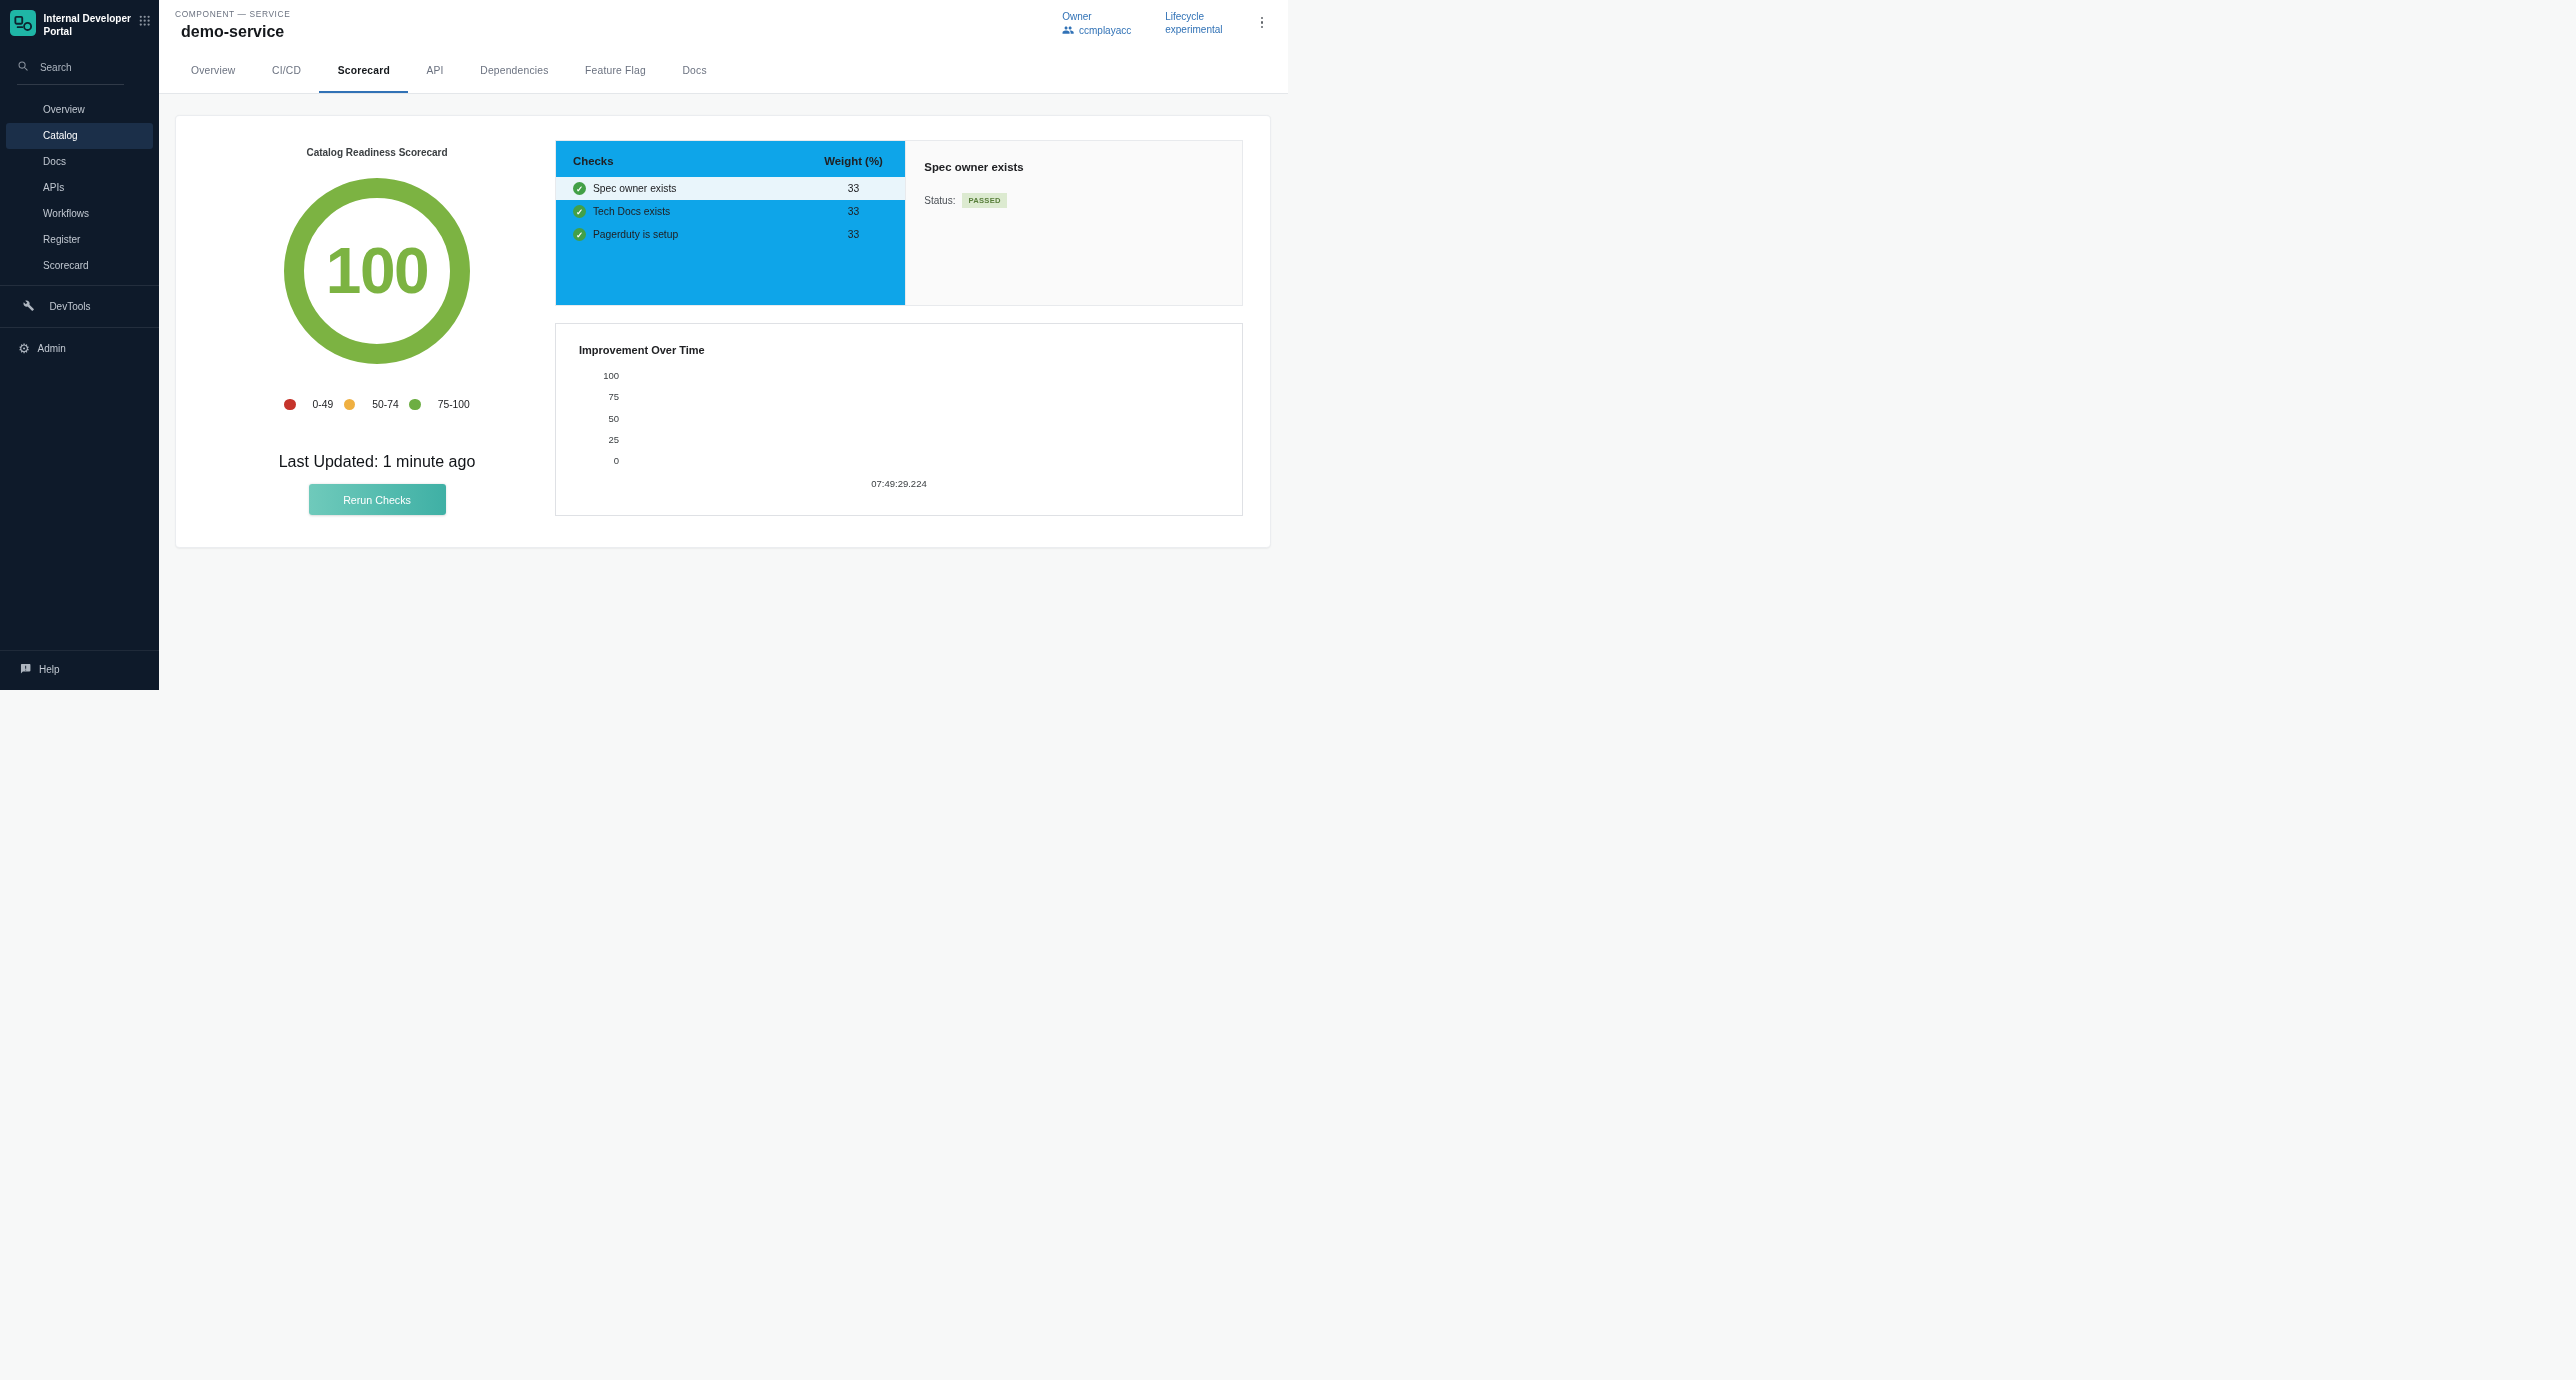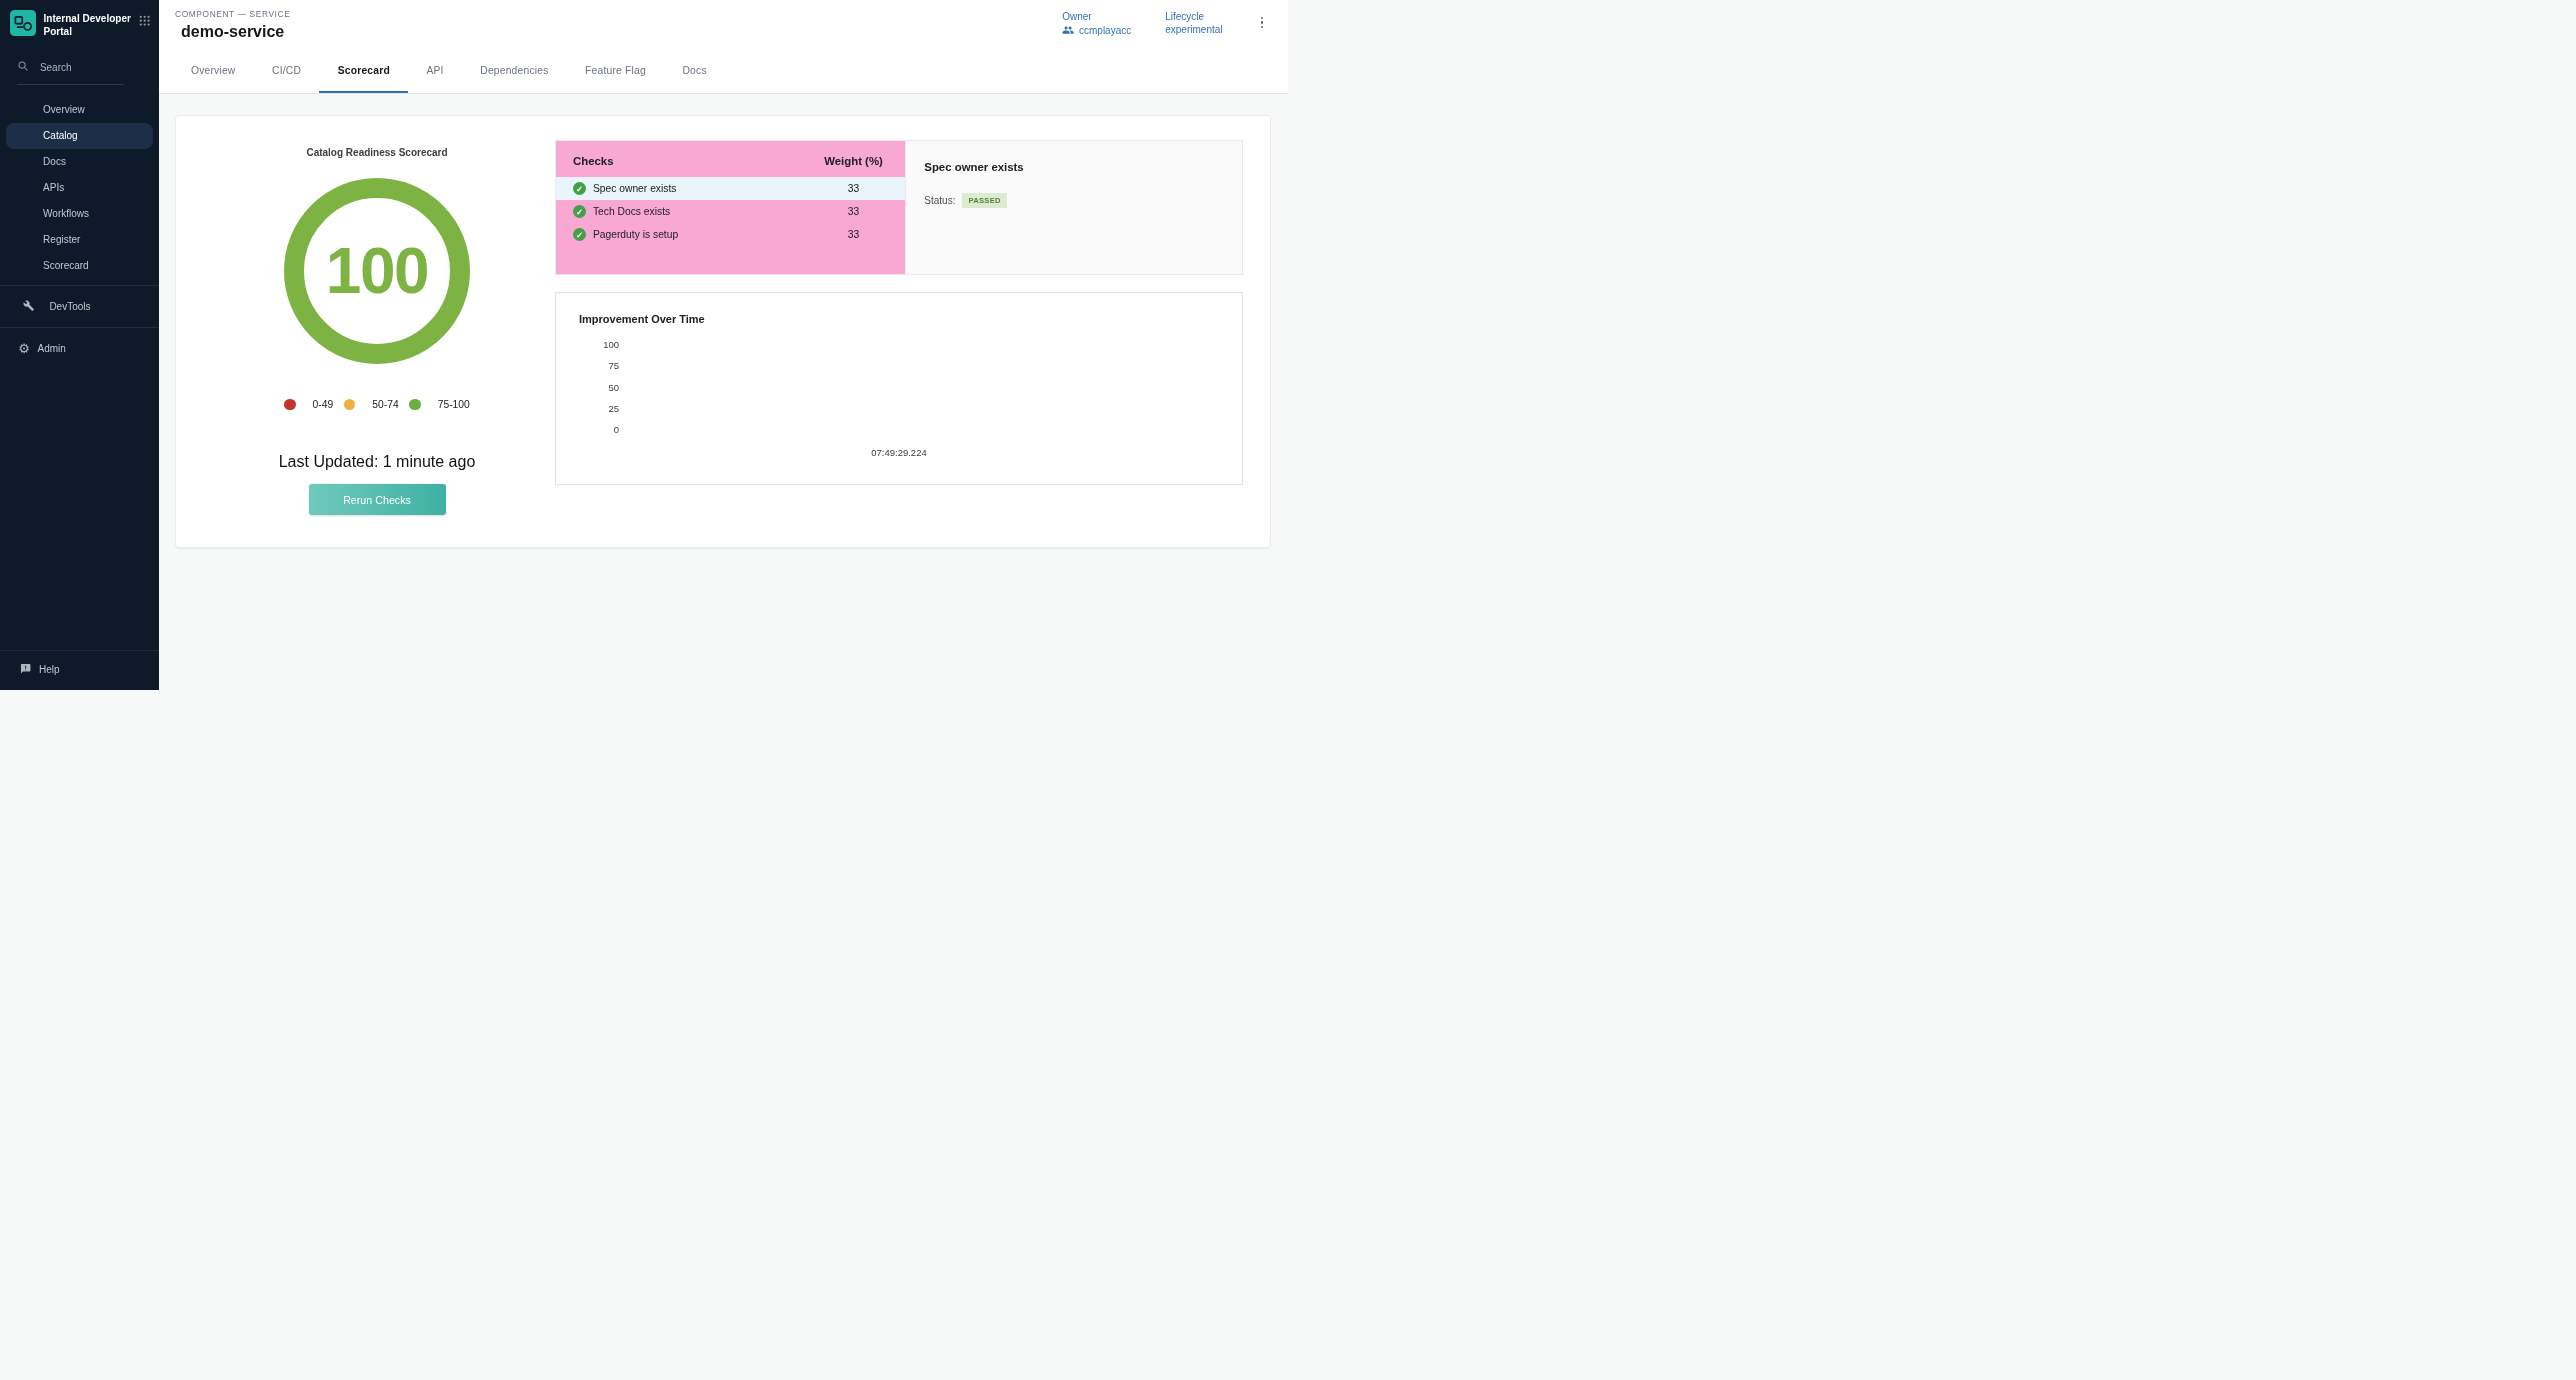--- a/index.html
+++ b/index.html
@@ -13,21 +13,21 @@
   }
 
   
   .sidebar { width:159px; min-width:159px; background:#0e1a2a; color:#c2c9d2; display:flex; flex-direction:column; }
   .sb-header { display:flex; align-items:flex-start; gap:7.6px; padding:10px 9.1px 6.1px 10px;justify-content:flex-end; }
   .sb-title { flex:1; font-size:10px; font-weight:700; color:#fff; line-height:1.3; padding-top:1.5px; }
   .apps-icon { margin-top:5.3px; cursor:pointer; }
   .sb-search { display:flex; align-items:center; gap:10.7px; margin:9.1px 35px 4.6px 17px; padding:6.1px 0 9.1px 0; border-bottom:0.8px solid rgba(255,255,255,.14); font-size:10px; color:#aeb6c0; cursor:pointer; }
   .sb-nav { padding:7.6px 6.1px 0 6.1px; display:flex; flex-direction:column; }
   .sb-item { height:26px; display:flex; align-items:center; padding-left:37px; font-size:10px; color:#c2c9d2; border-radius:3px; cursor:pointer; }
-  .sb-item.active { background:#1b2f49; color:#ffffff;border-radius:8px; }
+  .sb-item.active { background:#1b2f49; color:#ffffff; }
   .sb-div { border-top:0.8px solid rgba(255,255,255,.09); margin:6.1px 0; }
   .sb-tool { height:29px; display:flex; align-items:center; gap:15px; padding-left:23px; font-size:10px; color:#c2c9d2; cursor:pointer; }
   .sb-admin { height:29px; display:flex; align-items:center; gap:7.6px; padding-left:18.3px; font-size:10px; color:#c2c9d2; cursor:pointer; }
   .gear-glyph { font-size:13px; color:#aeb6c0; line-height:1; }
   .sb-spacer { flex:1; }
   .sb-help { display:flex; align-items:center; gap:7.6px; padding:12.2px 0 13.7px 20px; font-size:10px; color:#c2c9d2; border-top:0.8px solid rgba(255,255,255,.07); cursor:pointer; }
 
   
   .main { flex:1; display:flex; flex-direction:column; min-width:0; }
 
@@ -59,21 +59,21 @@
   .legend { display:flex; align-items:center; gap:10.7px; margin-top:35px; }
   .legend-item { display:flex; align-items:center; gap:17px; font-size:10.3px; color:#202124; }
   .dot { width:11.4px; height:11.4px; border-radius:50%; }
   .last-updated { margin-top:43px; font-size:16px; color:#111418; }
   .rerun-btn { margin-top:13px; width:137px; height:31px; border:none; border-radius:3px;
     background:linear-gradient(90deg,#6fcabb,#3fb0a5); color:#fff; font-size:10.7px;
     font-family:"Liberation Sans",sans-serif; cursor:pointer; box-shadow:0 0.8px 2.3px rgba(0,0,0,.15); }
 
   
   .right-col { flex:1; display:flex; flex-direction:column; min-width:0; }
-  .checks-panel { border:0.8px solid #e8eaed; display:flex; height:135px; background:#f9a8d4; }
+  .checks-panel { border:0.8px solid #e8eaed; display:flex; height:166px; background:#0ea5e9; }
   .checks-table { width:349px; min-width:349px; display:flex; flex-direction:column; padding-top:13.7px; }
   .checks-head { display:flex; align-items:baseline; padding-bottom:10.7px; }
   .checks-title { flex:1; font-size:11.4px; font-weight:700; color:#202124; padding-left:17px; }
   .weight-cell { width:103px; text-align:center; }
   .checks-head .weight-cell { font-size:11.4px; font-weight:700; color:#202124; }
   .check-row { display:flex; align-items:center; height:23px; font-size:10.3px; color:#202124; cursor:pointer; }
   .check-row.highlight { background:#e9f5fb; }
   .row-name { flex:1; display:flex; align-items:center; gap:6.9px; padding-left:17px; }
   .check-dot { width:13px; height:13px; min-width:13px; border-radius:50%; background:#43a047; color:#fff; font-size:8.4px; font-weight:700; display:flex; align-items:center; justify-content:center; line-height:1; }
 

